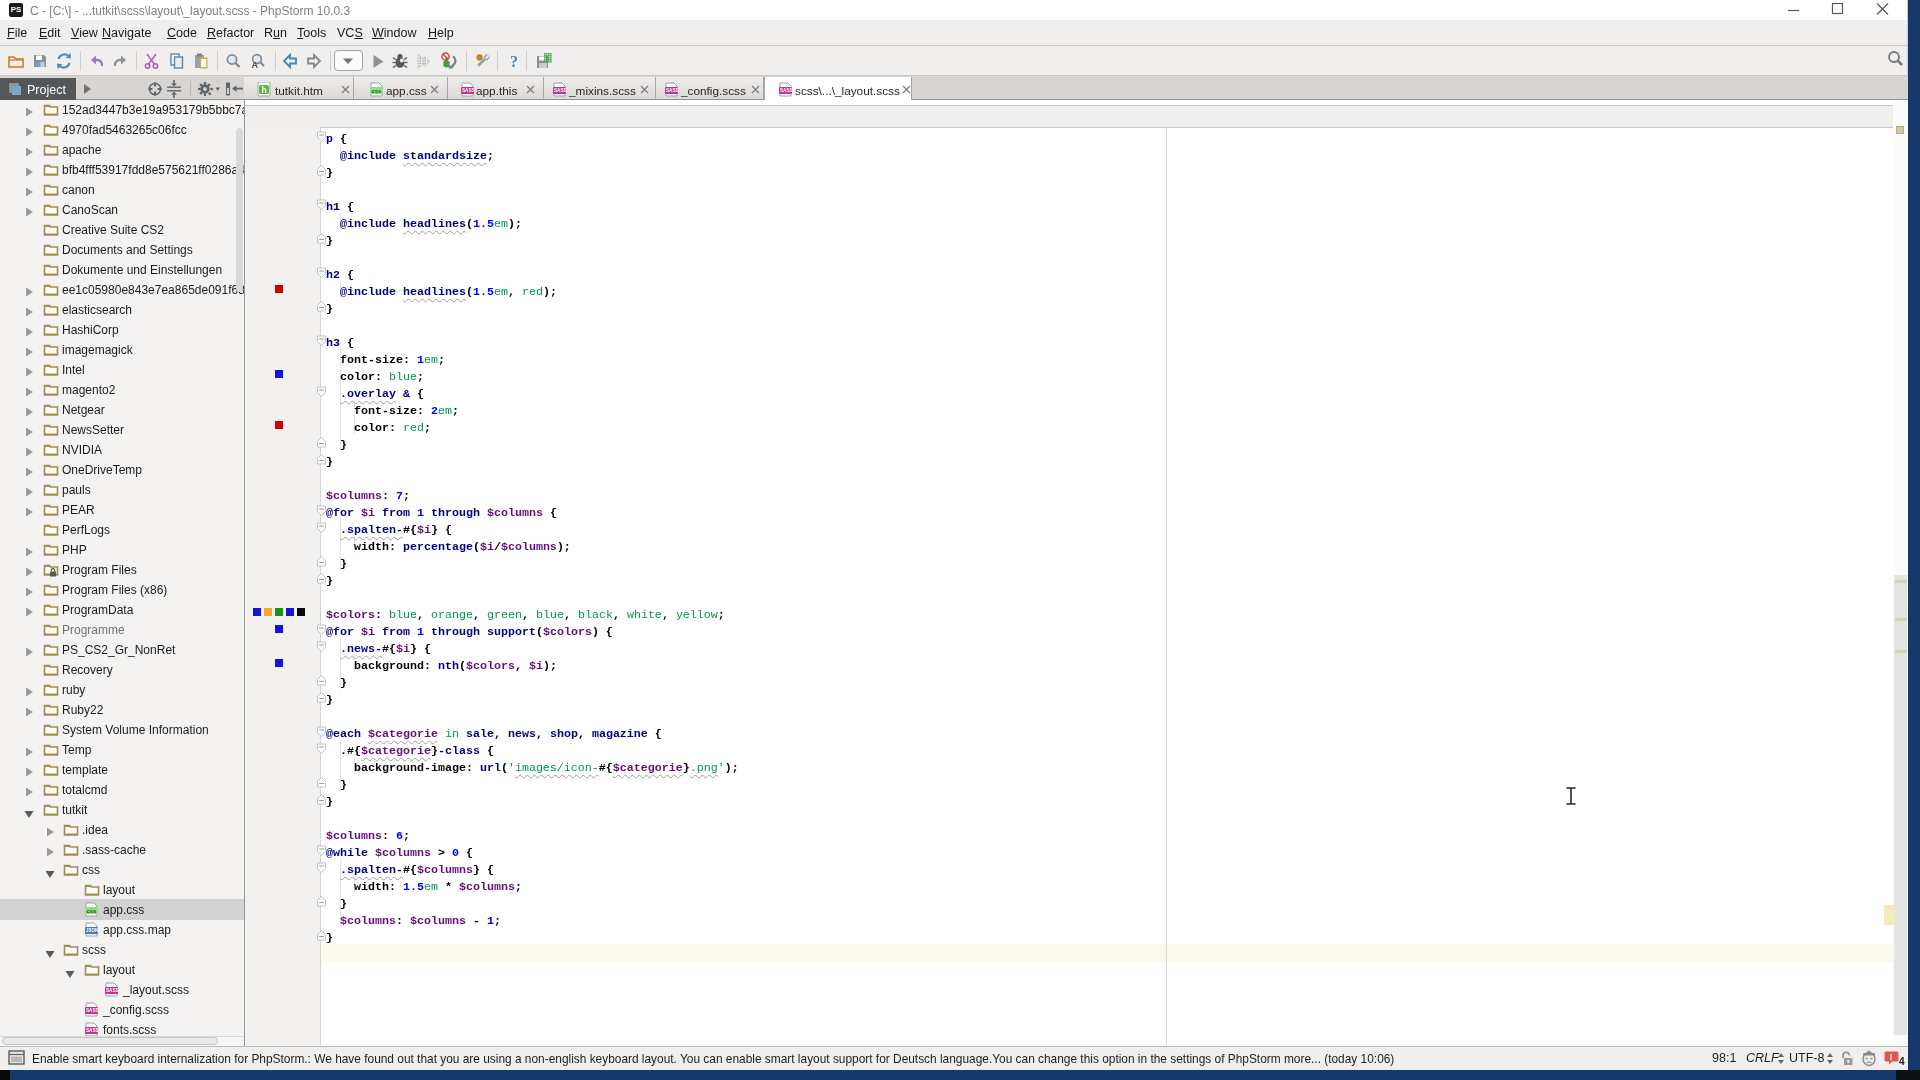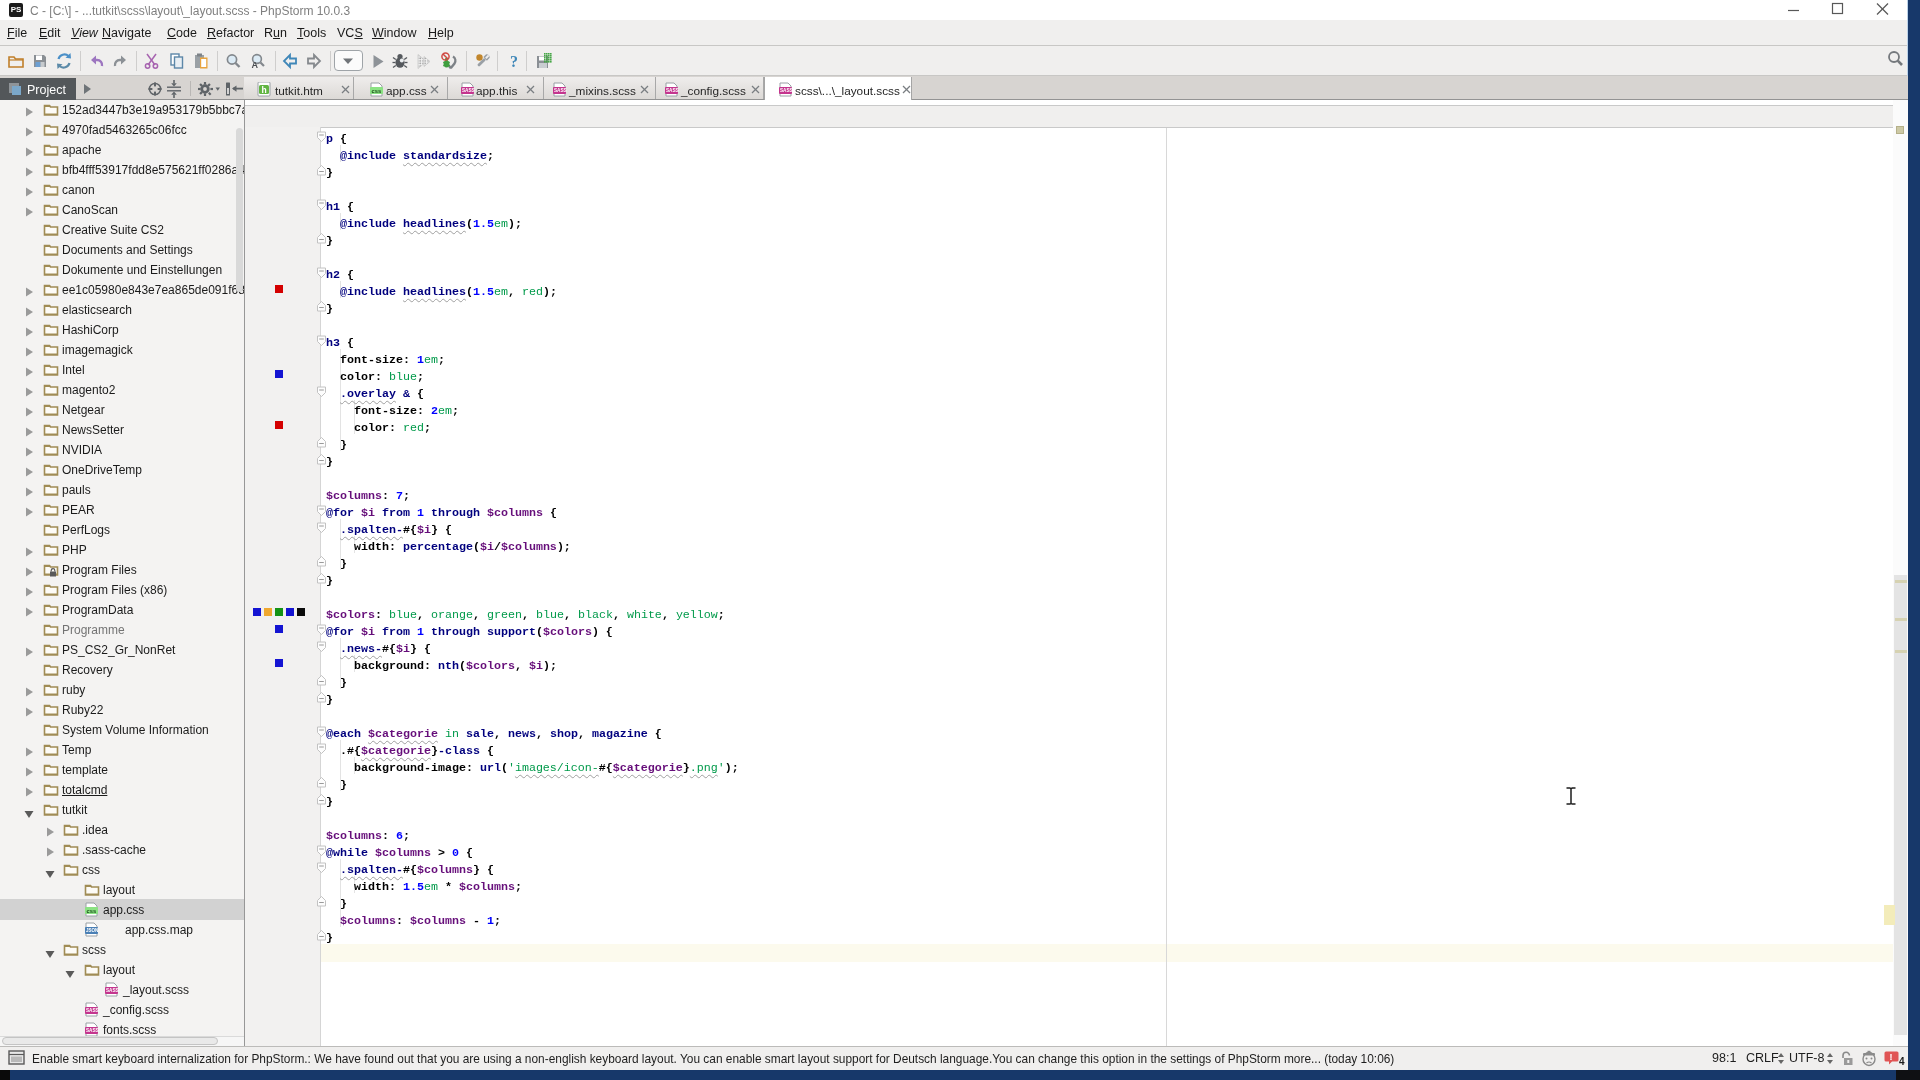--- a/index.html
+++ b/index.html
@@ -26,21 +26,21 @@
 <g stroke="#585858" stroke-width="1.2" fill="none">
 <line x1="8" y1="10.5" x2="19" y2="10.5"></line>
 <rect x="52.5" y="3.5" width="10" height="10"></rect>
 <line x1="97" y1="3.5" x2="108" y2="14.5"></line>
       <line x1="108" y1="3.5" x2="97" y2="14.5"></line>
 </g>
   </svg>
 <div class="abs" style="left:0;top:20px;width:1908px;height:26px;background:#f0efee;border-bottom:1px solid #c8c7c5;"></div>
 <div class="abs" style="left:7px;top:26px;font-size:12.5px;color:#1a1a1a;"><u>F</u>ile</div>
 <div class="abs" style="left:39px;top:26px;font-size:12.5px;color:#1a1a1a;"><u>E</u>dit</div>
-<div class="abs" style="left:71px;top:26px;font-size:12.5px;color:#1a1a1a;font-style:italic;"><u>V</u>iew</div>
+<div class="abs" style="left:71px;top:26px;font-size:12.5px;color:#1a1a1a;"><u>V</u>iew</div>
 <div class="abs" style="left:90px;top:26px;font-size:12.5px;color:#1a1a1a;margin-left:12px;"><u>N</u>avigate</div>
 <div class="abs" style="left:167px;top:26px;font-size:12.5px;color:#1a1a1a;"><u>C</u>ode</div>
 <div class="abs" style="left:207px;top:26px;font-size:12.5px;color:#1a1a1a;"><u>R</u>efactor</div>
 <div class="abs" style="left:264px;top:26px;font-size:12.5px;color:#1a1a1a;">R<u>u</u>n</div>
 <div class="abs" style="left:297px;top:26px;font-size:12.5px;color:#1a1a1a;"><u>T</u>ools</div>
 <div class="abs" style="left:337px;top:26px;font-size:12.5px;color:#1a1a1a;">VC<u>S</u></div>
 <div class="abs" style="left:372px;top:26px;font-size:12.5px;color:#1a1a1a;"><u>W</u>indow</div>
 <div class="abs" style="left:428px;top:26px;font-size:12.5px;color:#1a1a1a;"><u>H</u>elp</div>
 <div class="abs" style="left:0;top:46px;width:1908px;height:30px;background:#f0efee;border-bottom:1px solid #c8c7c5;"></div>
 <div class="abs" style="left:80px;top:51px;width:1px;height:20px;background:#cfcecd;"></div>
@@ -610,21 +610,21 @@
       </svg></div>
     <div class="abs" style="left:62px;top:663px;font-size:12px;color:#1b1b1b;white-space:pre;">template</div>
     <div class="abs" style="left:24px;top:684px;"><svg width="10" height="12" viewBox="0 0 10 12">
         <path d="M2 1.5 L9 6 L2 10.5 z" fill="#9a9a9a"></path>
       </svg></div>
     <div class="abs" style="left:43px;top:682px;"><svg width="16" height="16" viewBox="0 0 16 16">
         <path d="M1.5 3.5 h5 l1 1.5 h7 v8 h-13 z" fill="#fdfbf6" stroke="#a08c55" stroke-width="1.6"></path>
         <path d="M1.5 5 h6.5 l-1 -1.5 h-5.5 z" fill="#a08c55"></path>
         <path d="M1.5 11.5 h13 v1.5 h-13 z" fill="#a08c55"></path>
       </svg></div>
-    <div class="abs" style="left:62px;top:683px;font-size:12px;color:#1b1b1b;white-space:pre;text-decoration:underline;">totalcmd</div>
+    <div class="abs" style="left:62px;top:683px;font-size:12px;color:#1b1b1b;white-space:pre;">totalcmd</div>
     <div class="abs" style="left:23px;top:705px;"><svg width="12" height="10" viewBox="0 0 12 10">
         <path d="M1.5 2 L10.5 2 L6 9 z" fill="#5a5a5a"></path>
       </svg></div>
     <div class="abs" style="left:43px;top:702px;"><svg width="16" height="16" viewBox="0 0 16 16">
         <path d="M1.5 3.5 h5 l1 1.5 h7 v8 h-13 z" fill="#fdfbf6" stroke="#a08c55" stroke-width="1.6"></path>
         <path d="M1.5 5 h6.5 l-1 -1.5 h-5.5 z" fill="#a08c55"></path>
         <path d="M1.5 11.5 h13 v1.5 h-13 z" fill="#a08c55"></path>
       </svg></div>
     <div class="abs" style="left:62px;top:703px;font-size:12px;color:#1b1b1b;white-space:pre;">tutkit</div>
     <div class="abs" style="left:45px;top:724px;"><svg width="10" height="12" viewBox="0 0 10 12">
@@ -665,21 +665,21 @@
         <path d="M2 1 h8 l3 3 v10 h-11 z" fill="#fff" stroke="#9aa0a5"></path>
         <rect x="1" y="5" width="13" height="7" rx="1" fill="#8be283"></rect>
         <text x="2.6" y="10.6" font-size="5.8" font-weight="bold" fill="#1d4d1d" font-family="Liberation Sans">css</text>
       </svg></div>
     <div class="abs" style="left:103px;top:803px;font-size:12px;color:#1b1b1b;white-space:pre;">app.css</div>
     <div class="abs" style="left:84px;top:822px;"><svg width="15" height="15" viewBox="0 0 15 15">
         <path d="M2 1 h8 l3 3 v10 h-11 z" fill="#fff" stroke="#9aa0a5"></path>
         <rect x="1" y="5" width="13" height="7" rx="1" fill="#4a7fb5"></rect>
         <text x="1.9" y="10.3" font-size="4.5" font-weight="bold" fill="#fff" font-family="Liberation Sans">JSON</text>
       </svg></div>
-    <div class="abs" style="left:103px;top:823px;font-size:12px;color:#1b1b1b;white-space:pre;margin-left:22px;">app.css.map</div>
+    <div class="abs" style="left:103px;top:823px;font-size:12px;color:#1b1b1b;white-space:pre;">app.css.map</div>
     <div class="abs" style="left:44px;top:845px;"><svg width="12" height="10" viewBox="0 0 12 10">
         <path d="M1.5 2 L10.5 2 L6 9 z" fill="#5a5a5a"></path>
       </svg></div>
     <div class="abs" style="left:63px;top:842px;"><svg width="16" height="16" viewBox="0 0 16 16">
         <path d="M1.5 3.5 h5 l1 1.5 h7 v8 h-13 z" fill="#fdfbf6" stroke="#a08c55" stroke-width="1.6"></path>
         <path d="M1.5 5 h6.5 l-1 -1.5 h-5.5 z" fill="#a08c55"></path>
         <path d="M1.5 11.5 h13 v1.5 h-13 z" fill="#a08c55"></path>
       </svg></div>
     <div class="abs" style="left:82px;top:843px;font-size:12px;color:#1b1b1b;white-space:pre;">scss</div>
     <div class="abs" style="left:64px;top:865px;"><svg width="12" height="10" viewBox="0 0 12 10">
@@ -911,21 +911,21 @@
 </g>
   </svg>
 <div class="abs" style="left:0;top:1046px;width:1908px;height:24px;background:#f0efee;border-top:1px solid #bcbbb9;"></div>
 <svg class="abs" style="left:8px;top:1050px" width="17" height="16" viewBox="0 0 17 16">
     <rect x="1" y="1" width="15" height="13" fill="#e8e8e8" stroke="#5a5a5a" stroke-width="1.4"></rect>
     <line x1="1" y1="4.5" x2="16" y2="4.5" stroke="#5a5a5a" stroke-width="1.2"></line>
     <rect x="3" y="6.5" width="11" height="5.5" fill="#b9b9b9"></rect>
   </svg>
 <div class="abs" style="left:32px;top:1051.5px;font-size:11.9px;color:#1e1e1e;white-space:pre;">Enable smart keyboard internalization for PhpStorm.: We have found out that you are using a non-english keyboard layout. You can enable smart layout support for Deutsch language.You can change this option in the settings of PhpStorm more... (today 10:06)</div>
 <div class="abs" style="left:1712px;top:1051px;font-size:12.5px;color:#1e1e1e;">98:1</div>
-<div class="abs" style="left:1746px;top:1051px;font-size:12.5px;color:#1e1e1e;">CRLF</div>
+<div class="abs" style="left:1746px;top:1051px;font-size:12.5px;color:#1e1e1e;font-style:italic;">CRLF</div>
 <svg class="abs" style="left:1777px;top:1053px" width="8" height="12">
     <path d="M4 0 L7 4 H1 z" fill="#666"></path>
     <path d="M4 11 L1 7 h6 z" fill="#666"></path>
   </svg>
 <div class="abs" style="left:1789px;top:1051px;font-size:12.5px;color:#1e1e1e;">UTF-8</div>
 <svg class="abs" style="left:1826px;top:1053px" width="8" height="12">
     <path d="M4 0 L7 4 H1 z" fill="#666"></path>
     <path d="M4 11 L1 7 h6 z" fill="#666"></path>
   </svg>
 <svg class="abs" style="left:1840px;top:1051px" width="14" height="15" viewBox="0 0 14 15">

